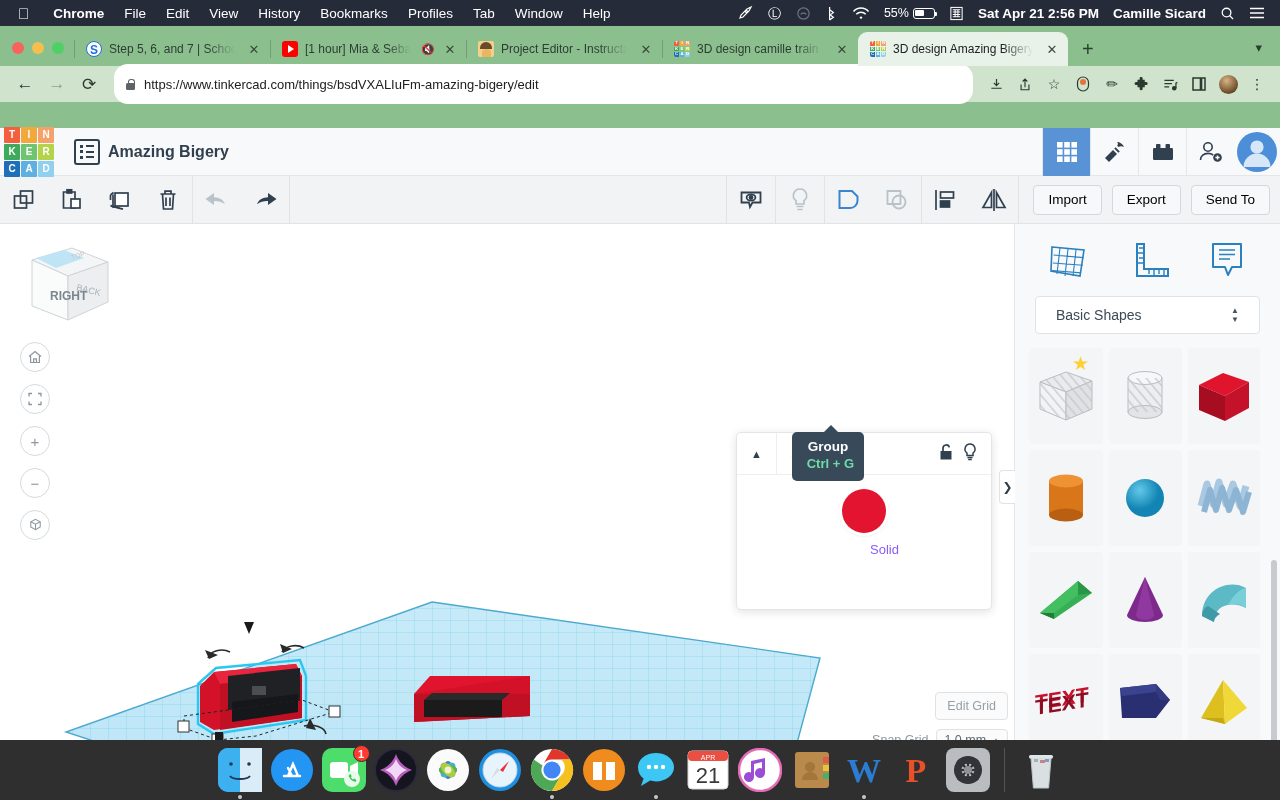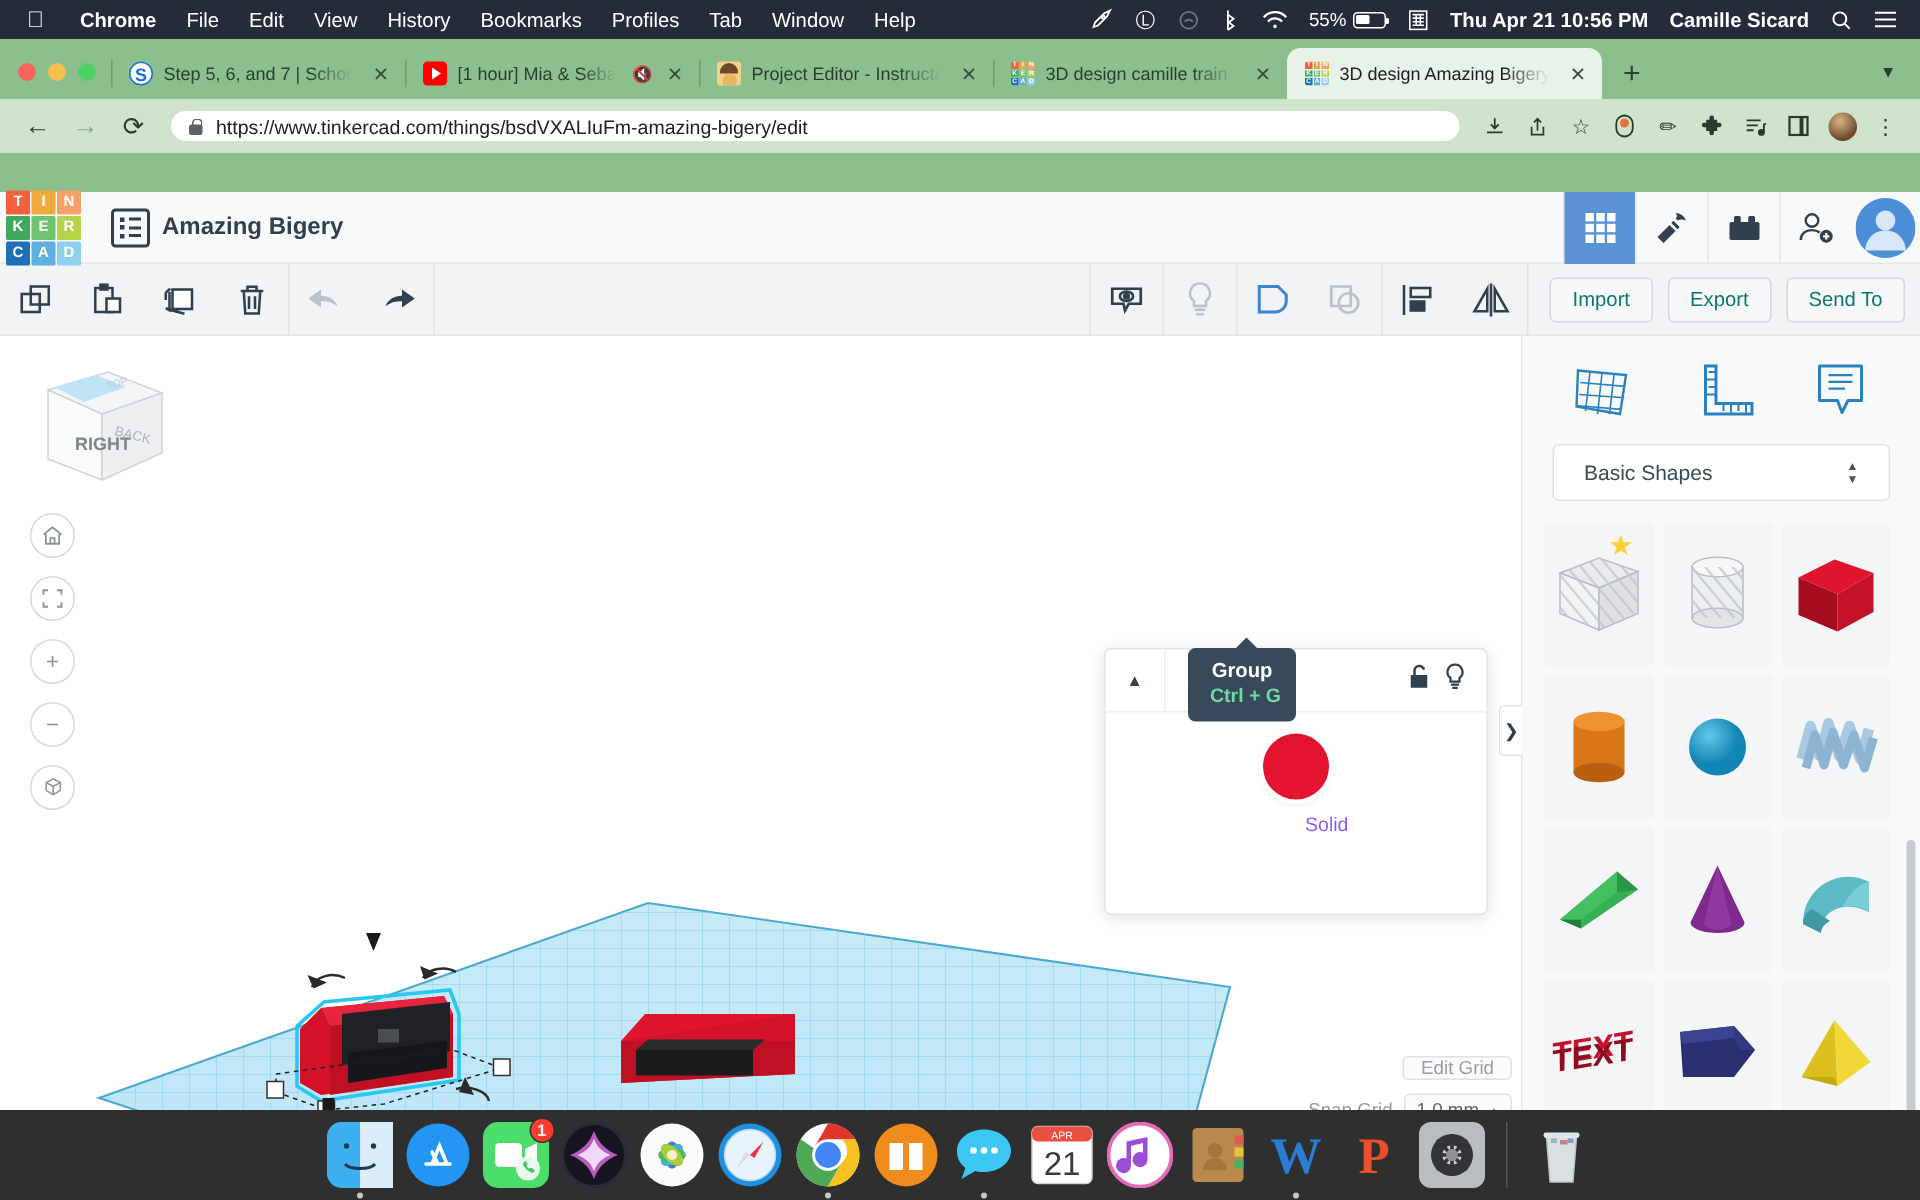--- a/index.html
+++ b/index.html
@@ -81,21 +81,21 @@
 
   .newtab { font-size: 20px; color: #2c3e33; padding: 0 14px 7px 14px; line-height: 1; }
   .tabchevron { margin-left: auto; font-size: 13px; color: #2c3e33; padding: 0 18px 11px 0; }
 
   
   .omnirow { height: 36px; background: #cfe3cd; display: flex; align-items: center; padding: 0 10px; gap: 2px; }
   .navbtn { width: 30px; height: 28px; display: flex; align-items: center; justify-content: center;
             font-size: 17px; color: #2b3a2e; }
   .navbtn.dim { color: #8aa48c; }
   .omnibox {
-    flex: 1; height: 20px; background: #fff; border-radius: 14px; display: flex; align-items: center;
+    flex: 1; height: 40px; background: #fff; border-radius: 14px; display: flex; align-items: center;
     padding: 0 12px; gap: 9px; margin: 0 8px; min-width: 0;
   }
   .lock { width: 9px; height: 11px; position: relative; flex: none; }
   .lock i { position: absolute; bottom: 0; left: 0; width: 9px; height: 7px; background: #5f6368; border-radius: 1.5px; display: block; }
   .lock::before { content: ""; position: absolute; top: 0; left: 2px; width: 5px; height: 6px;
       border: 1.6px solid #5f6368; border-bottom: none; border-radius: 3px 3px 0 0; }
   .url { font-size: 13px; color: #202124; white-space: nowrap; overflow: hidden; }
   .omniicons { display: flex; align-items: center; gap: 3px; }
   .oi { width: 26px; height: 26px; display: flex; align-items: center; justify-content: center;
         font-size: 14px; color: #2b3a2e; }
@@ -124,34 +124,34 @@
 
   
   .tc-toolbar { height: 48px; background: #f1f3f4; border-bottom: 1px solid #e1e3e5;
       display: flex; align-items: center; }
   .tb { width: 48px; height: 48px; display: flex; align-items: center; justify-content: center; color: #31404f; }
   .tb.dim { color: #b9c2ca; }
   .tb.blue { color: #3b85d0; }
   .vdiv { width: 1px; height: 48px; background: #e1e3e5; }
   .spacer { flex: 1; }
   .txtbtn { height: 30px; border: 1px solid #d4d8dc; background: #f7f8f9; border-radius: 4px;
-      font-size: 13.5px; color: #0f766e; padding: 0 14px; margin-right: 10px;
+      font-size: 13.5px; color: #000000; padding: 0 14px; margin-right: 10px;
       display: flex; align-items: center; }
 
   
   .canvas { position: relative; width: 1280px; height: 542px; background: #fff; overflow: hidden; }
 
   .viewcube { position: absolute; left: 14px; top: 116px; }
   .vc-btn { width: 30px; height: 30px; border: 1px solid #d5dade; border-radius: 50%;
       display: flex; align-items: center; justify-content: center; color: #8b969e; font-size: 15px;
       background: #fff; margin-bottom: 12px; }
   .vc-col { position: absolute; left: 20px; top: 120px; }
 
   .grid-edit { position: absolute; right: 272px; bottom: 46px; }
-  .grid-btn { height: 16px; border: 1px solid #dfe2e5; border-radius: 4px; background: #fbfbfc;
+  .grid-btn { height: 28px; border: 1px solid #dfe2e5; border-radius: 4px; background: #fbfbfc;
       font-size: 12.5px; color: #94a0a8; padding: 0 11px; display: flex; align-items: center; }
   .snaprow { position: absolute; right: 272px; bottom: 15px; display: flex; align-items: center; gap: 8px; }
   .snaplbl { font-size: 12.5px; color: #8e9aa3; }
   .snapsel { height: 22px; border: 1px solid #dfe2e5; border-radius: 4px; background: #fbfbfc;
       font-size: 12.5px; color: #5c6a73; padding: 0 7px; display: flex; align-items: center; gap: 6px; }
 
   
   .inspector {
     position: absolute; left: 736px; top: 208px; width: 256px; height: 178px;
     background: #fff; border: 1px solid #e3e5e7; border-radius: 5px;
@@ -267,21 +267,21 @@
         <span class="battery">
             <i></i>
           </span>
       </div>
       <div class="ri">
         <svg width="15" height="15" viewBox="0 0 16 16" fill="none" stroke="#fff" stroke-width="1.1">
           <rect x="2" y="1.5" width="12" height="13"></rect>
             <path d="M4 4h8M4 6.5h8M4 9h8M4 11.5h8M6.5 4v8M9.5 4v8"></path>
         </svg>
       </div>
-      <div class="ri clockname">Thu Apr 21  10:56 PM</div>
+      <div class="ri clockname">Sat Apr 21  2:56 PM</div>
       <div class="ri clockname">Camille Sicard</div>
       <div class="ri">
         <svg width="15" height="15" viewBox="0 0 16 16" fill="none" stroke="#fff" stroke-width="1.4">
           <circle cx="7" cy="7" r="4.6"></circle>
             <path d="M10.4 10.4L14 14"></path>
         </svg>
       </div>
       <div class="ri">
         <svg width="16" height="14" viewBox="0 0 16 14" fill="none" stroke="#fff" stroke-width="1.4">
           <path d="M1 2.5h14M1 7h14M1 11.5h14"></path>

